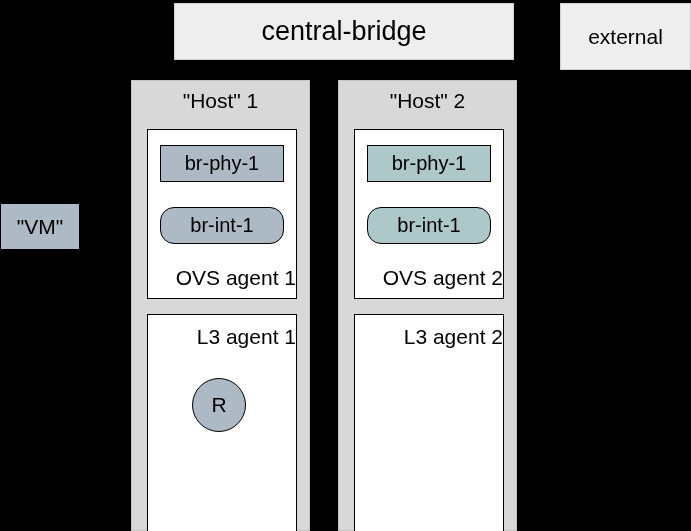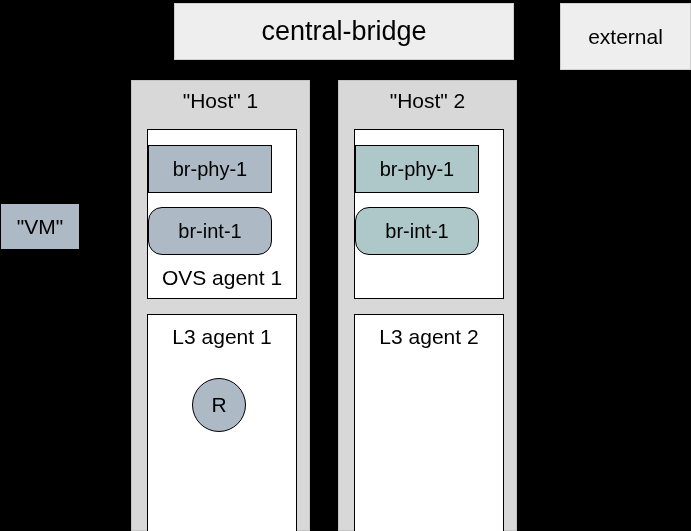--- a/index.html
+++ b/index.html
@@ -62,39 +62,39 @@
   
   .agent-box {
     position: absolute;
     box-sizing: border-box;
     background: #ffffff;
     border: 1px solid #000000;
   }
   .agent-label {
     position: absolute;
     left: 0; right: 0;
-    text-align: center;
+    text-align: right;
     font-size: 21px;
   }
   .ovs-box { left: 15px; top: 48px; width: 150px; height: 170px; }
   .ovs-box .agent-label { bottom: 8px; }
   .l3-box  { left: 15px; top: 233px; width: 150px; height: 236px; }
   .l3-box  .agent-label { top: 10px; }
   
   .bridge {
     position: absolute;
     box-sizing: border-box;
     border: 1px solid #000000;
     display: flex;
     align-items: center;
     justify-content: center;
     font-size: 20px;
-    left: 0;
+    left: 12px;
     width: 124px;
-    height: 48px;
+    height: 37px;
   }
   .bridge-phy { top: 15px; }
   .bridge-int { top: 77px; border-radius: 14px; }
   .fill-blue { background: #adb9c4; }
   .fill-teal { background: #aec7c9; }
   
   #vm-box {
     left: 0px; top: 203px;
     width: 80px; height: 47px;
     background: #adb9c4;
@@ -180,20 +180,21 @@
   <div class="host-panel" id="host-2">
     <div class="host-title">"Host" 2</div>
 
     <div class="agent-box ovs-box">
       <div class="bridge bridge-phy fill-teal">
         <span>br-phy-1</span>
       </div>
       <div class="bridge bridge-int fill-teal">
         <span>br-int-1</span>
       </div>
+      <div class="agent-label">OVS agent 2</div>
     </div>
 
     <div class="agent-box l3-box">
       <div class="agent-label">L3 agent 2</div>
     </div>
   </div>
 
 </div>
 
 </body></html>

